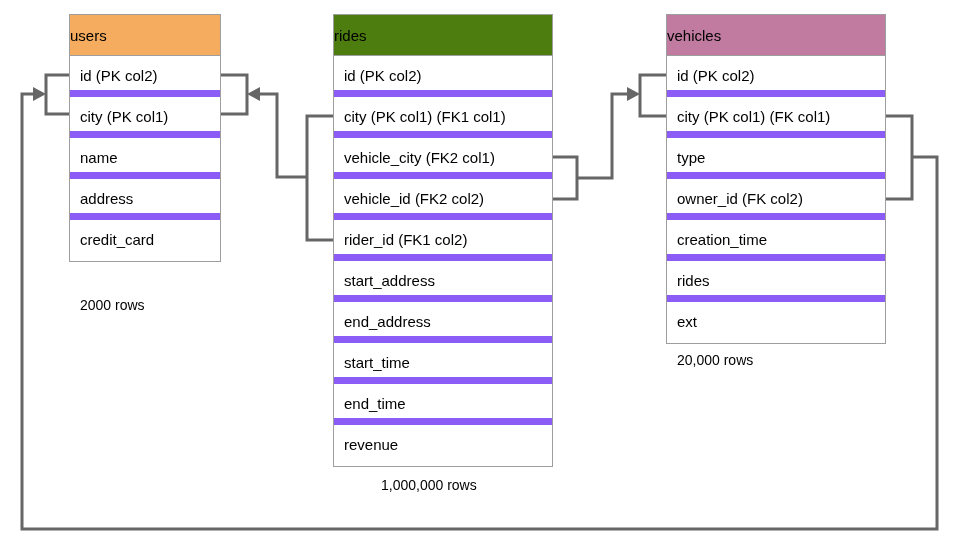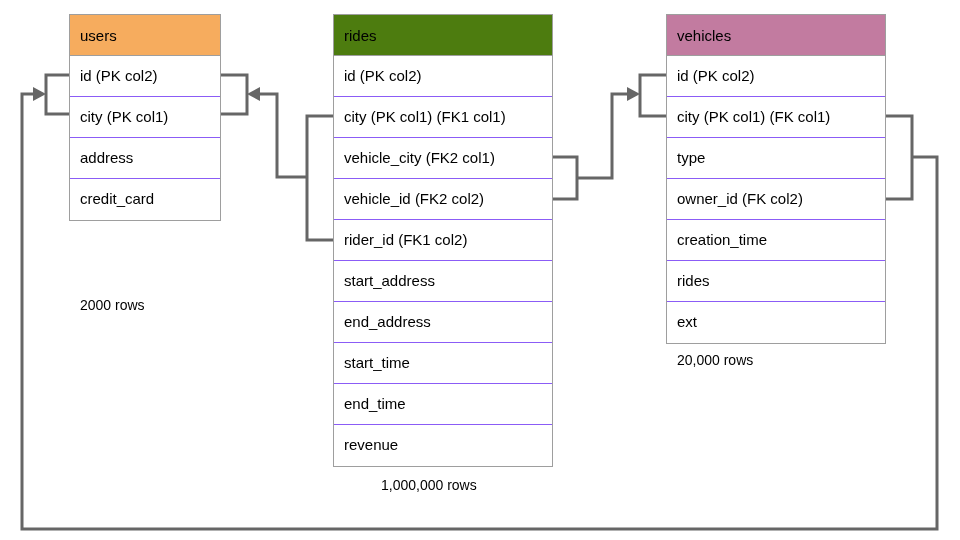--- a/index.html
+++ b/index.html
@@ -22,34 +22,33 @@
     background: #ffffff;
     border: 1px solid #9e9e9e;
     box-sizing: border-box;
   }
   #table-users    { left: 69px;  top: 14px; width: 152px; }
   #table-rides    { left: 333px; top: 14px; width: 220px; }
   #table-vehicles { left: 666px; top: 14px; width: 220px; }
   .thead {
     height: 41px;
     line-height: 41px;
-    padding-left: 10px;
     font-size: 15px;
     color: #000000;
     border-bottom: 1px solid #9e9e9e;
     box-sizing: border-box;
     white-space: nowrap;
   }
   .trow {
     height: 41px;
     line-height: 40px;
     padding-left: 10px;
     font-size: 15px;
     color: #000000;
-    border-bottom: 1px solid #8b5cf6;
+    border-bottom: 7px solid #8b5cf6;
     box-sizing: border-box;
     white-space: nowrap;
     overflow: hidden;
   }
   .trow:last-child { border-bottom: none; }
   .rowcount {
     position: absolute;
     font-size: 14px;
     color: #000000;
     white-space: nowrap;
@@ -86,20 +85,21 @@
       <path class="conn-line" d="M69,75 H46 V114 H69"></path>
       <path class="conn-line" d="M912,157 H937 V529 H22 V94 H33"></path>
       <polygon class="conn-arrow" points="46,94 33,87 33,101"></polygon>
     </g>
   </svg>
 
   <div id="table-users" class="db-table">
       <div class="thead" style="background: rgb(246, 172, 94);">users</div>
       <div class="trow">id (PK col2)</div>
       <div class="trow">city (PK col1)</div>
+      <div class="trow">name</div>
       <div class="trow">address</div>
       <div class="trow">credit_card</div>
     </div>
   <div id="table-rides" class="db-table">
       <div class="thead" style="background: #4d7c0f;">rides</div>
       <div class="trow">id (PK col2)</div>
       <div class="trow">city (PK col1) (FK1 col1)</div>
       <div class="trow">vehicle_city (FK2 col1)</div>
       <div class="trow">vehicle_id (FK2 col2)</div>
       <div class="trow">rider_id (FK1 col2)</div>

